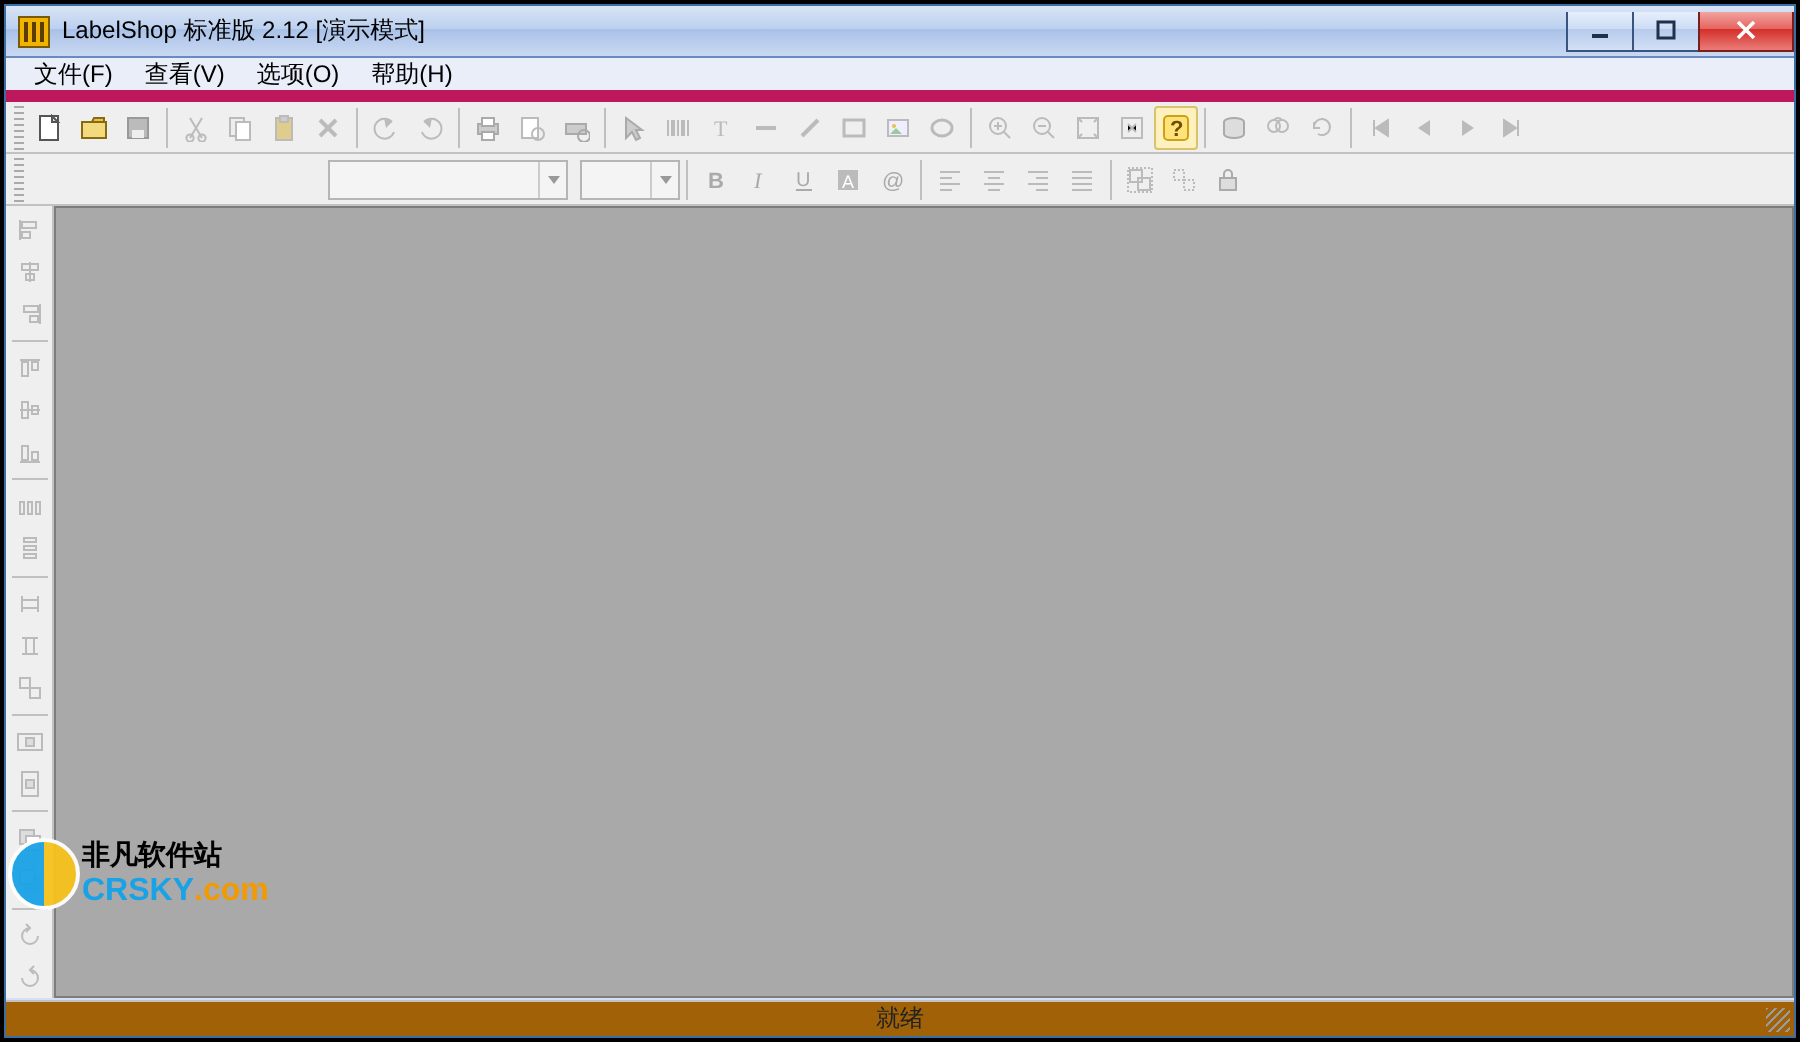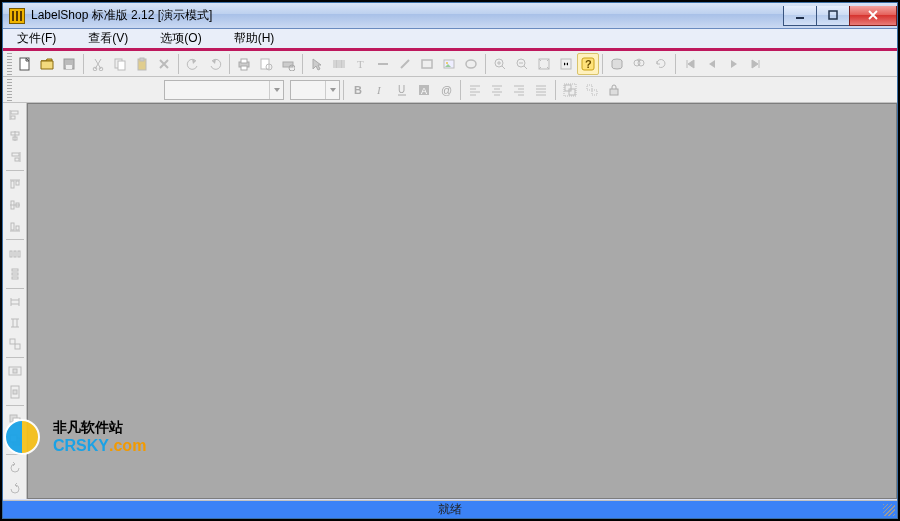--- a/index.html
+++ b/index.html
@@ -15,21 +15,21 @@
   .titlebar .app-icon span { display:block; width:2px; height:10px; background:#5b3b00; margin:0 1px; }
   .titlebar .title { color:#000; font-size:12px; }
   .winbtns { margin-left:auto; display:flex; height:20px; }
   .winbtn { width:34px; height:20px; border:1px solid #39547f; border-top:none; display:flex; align-items:center; justify-content:center; margin-left:-1px; }
   .winbtn.min { background: linear-gradient(#e6eefc,#cddcf4 45%,#b6cbec 46%,#d3e0f6); }
   .winbtn.max { background: linear-gradient(#e6eefc,#cddcf4 45%,#b6cbec 46%,#d3e0f6); }
   .winbtn.close { width:48px; background: linear-gradient(#f2a3a0,#e5635d 45%,#d5302b 46%,#e97c78); border-color:#7a1e1b;}
   .winbtn svg { display:block; }
 
   
-  .menubar { height: 22px; background:#e9eef9; border-bottom:3px solid #be185d; display:flex; align-items:center; padding-left:6px; gap:16px; }
+  .menubar { height: 22px; background:#e9eef9; border-bottom:6px solid #be185d; display:flex; align-items:center; padding-left:6px; gap:0; }
   .menuitem { padding: 2px 8px; color:#000; cursor:default; }
 
   
   .toolbar { height:26px; background:#efefef; border-bottom:1px solid #c2c2c2; display:flex; align-items:center; padding:0 2px; }
   .gripper { width:5px; height:22px; margin:0 2px; background: repeating-linear-gradient(to bottom,#aaa 0 1px,transparent 1px 3px); }
   .sep { width:1px; height:20px; background:#c0c0c0; margin:0 3px; }
   .tbtn { width:22px; height:22px; display:flex; align-items:center; justify-content:center; border:1px solid transparent; border-radius:2px; color:#555; }
   .tbtn.disabled { color:#b8b8b8; }
   .tbtn svg { display:block; }
   .tbtn.hi { background:#fff1bd; border-color:#d9c36b; }
@@ -41,25 +41,25 @@
 
   .tb2pad { width:150px; }
 
   
   .mainarea { position:absolute; left:0; right:0; top:100px; bottom:19px; display:flex; background:#efefef; }
   .sidebar { width:24px; background:#efefef; border-right:1px solid #c2c2c2; display:flex; flex-direction:column; align-items:center; padding-top:2px; gap:0; }
   .sidebar .tbtn { width:20px; height:22px; }
   .canvas { flex:1; background:#a9a9a9; border:1px solid #7d7d7d; margin:0; }
 
   
-  .statusbar { position:absolute; left:0; right:0; bottom:0; height:18px; background:#3b82f6; border-top:1px solid #c2c2c2; display:flex; align-items:flex-start; justify-content:center; font-size:12px; color:#222; }
+  .statusbar { position:absolute; left:0; right:0; bottom:0; height:18px; background:#a16207; border-top:1px solid #c2c2c2; display:flex; align-items:flex-start; justify-content:center; font-size:12px; color:#222; }
   .statusbar .grip { position:absolute; right:2px; bottom:2px; width:12px; height:12px; background: repeating-linear-gradient(135deg,#9a9a9a 0 1px,transparent 1px 3px); }
 
   
-  .watermark { position:absolute; left:0; bottom:0; height:46px; width:160px; display:flex; align-items:center; gap:13px; padding-left:4px; pointer-events:none; }
+  .watermark { position:absolute; left:0; bottom:0; height:46px; width:160px; display:flex; align-items:center; gap:1px; padding-left:4px; pointer-events:none; }
   .wm-swirl { width:36px; height:36px; border-radius:50%; background: conic-gradient(#f7c21c 0 50%, #1aa2e6 50% 100%); opacity:.95; border:2px solid #fff; }
   .wm-text1 { font-size:14px; font-weight:bold; color:#000; }
   .wm-text2 { font-size:16px; color:#1aa2e6; font-weight:bold; }
   .wm-text2 b { color:#f29a00; }
 </style>
 </head>
 <body>
 
 <div class="window">
   <div class="frame">

